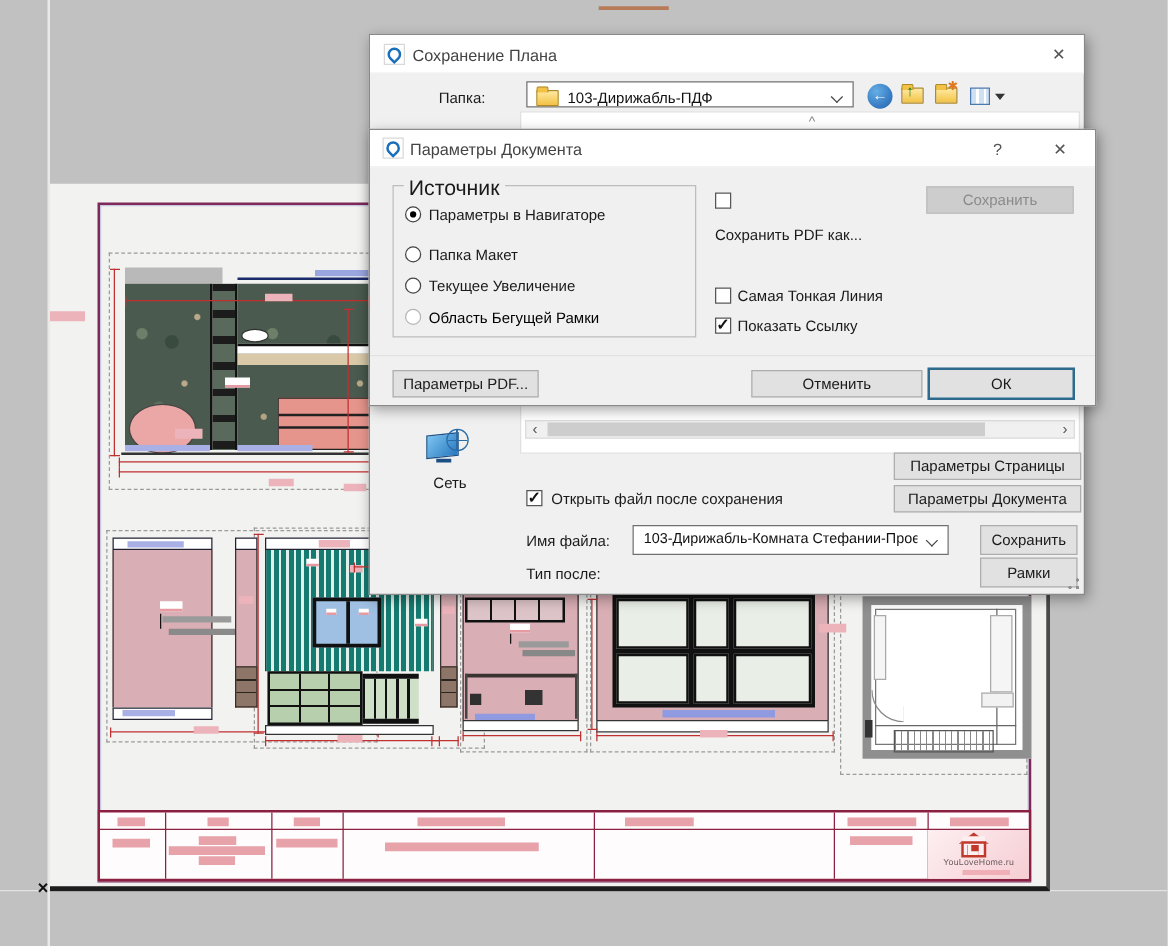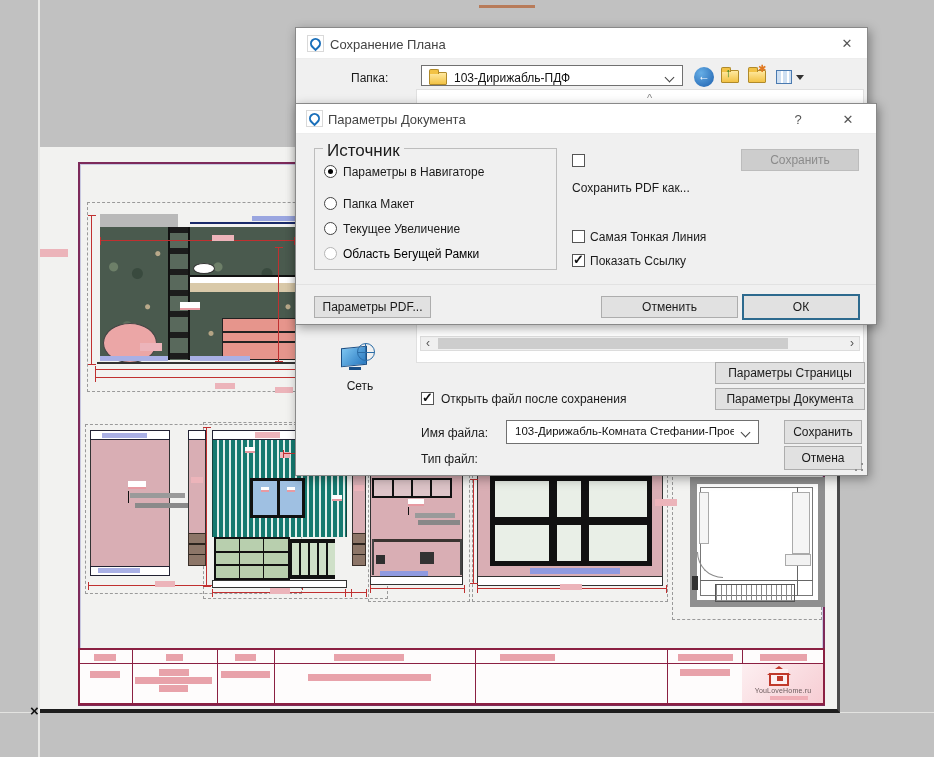--- a/index.html
+++ b/index.html
@@ -344,22 +344,22 @@
 
     <div class="btn" style="left:419px;top:360px;width:150px;height:22px;">Параметры Документа</div>
 
     <span class="lbl" style="left:125px;top:398px;">Имя файла:</span>
     <div class="combo" style="left:210px;top:392px;width:253px;height:24px;">
       <span class="val" style="font-size:11.5px;right:24px;">103-Дирижабль-Комната Стефании-Проект</span>
       <span class="chev"></span>
     </div>
     <div class="btn" style="left:488px;top:392px;width:78px;height:24px;line-height:22px;">Сохранить</div>
 
-    <span class="lbl" style="left:125px;top:424px;">Тип файл:</span>
-    <div class="btn" style="left:488px;top:418px;width:78px;height:24px;line-height:22px;">Отмена</div>
+    <span class="lbl" style="left:125px;top:424px;">Тип после:</span>
+    <div class="btn" style="left:488px;top:418px;width:78px;height:24px;line-height:22px;">Рамки</div>
 
     <div class="grip"></div>
   </section>
 
   <section class="dlg" style="left:295px;top:103px;width:582px;height:222px;">
     <div class="titlebar" style="height:30px;">
       <span class="app-ico" style="left:10px;top:6px;">
           <span class="archicad-swirl"></span>
         </span>
       <span class="dlg-title" style="left:32px;top:8px;">Параметры Документа</span>

